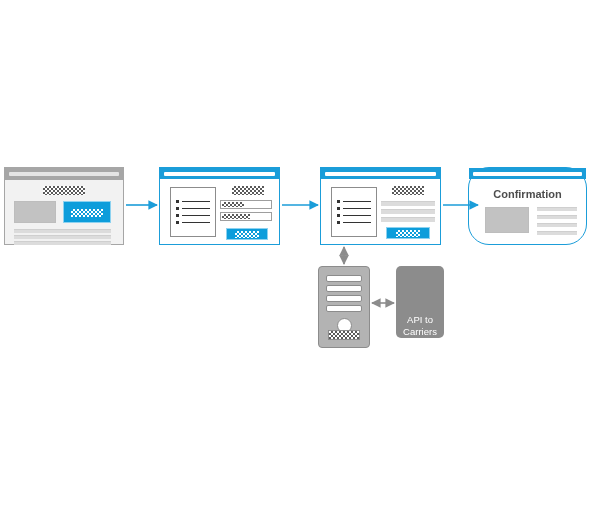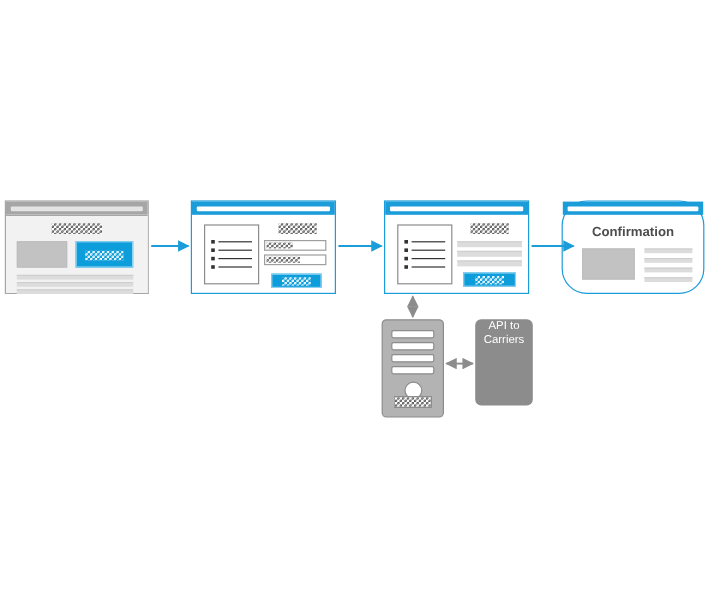--- a/index.html
+++ b/index.html
@@ -149,21 +149,21 @@
     border: 1px solid #8c8c8c;
     box-sizing: border-box;
   }
 
   
   .api-box {
     position: absolute;
     background: #8c8c8c;
     border-radius: 5px;
     display: flex;
-    align-items: flex-start;
+    align-items: flex-end;
     justify-content: center;
     color: #ffffff;
     font-size: 9.5px;
     line-height: 12px;
     text-align: center;
     box-sizing: border-box;
   }
 
   
   .confirm-title {

